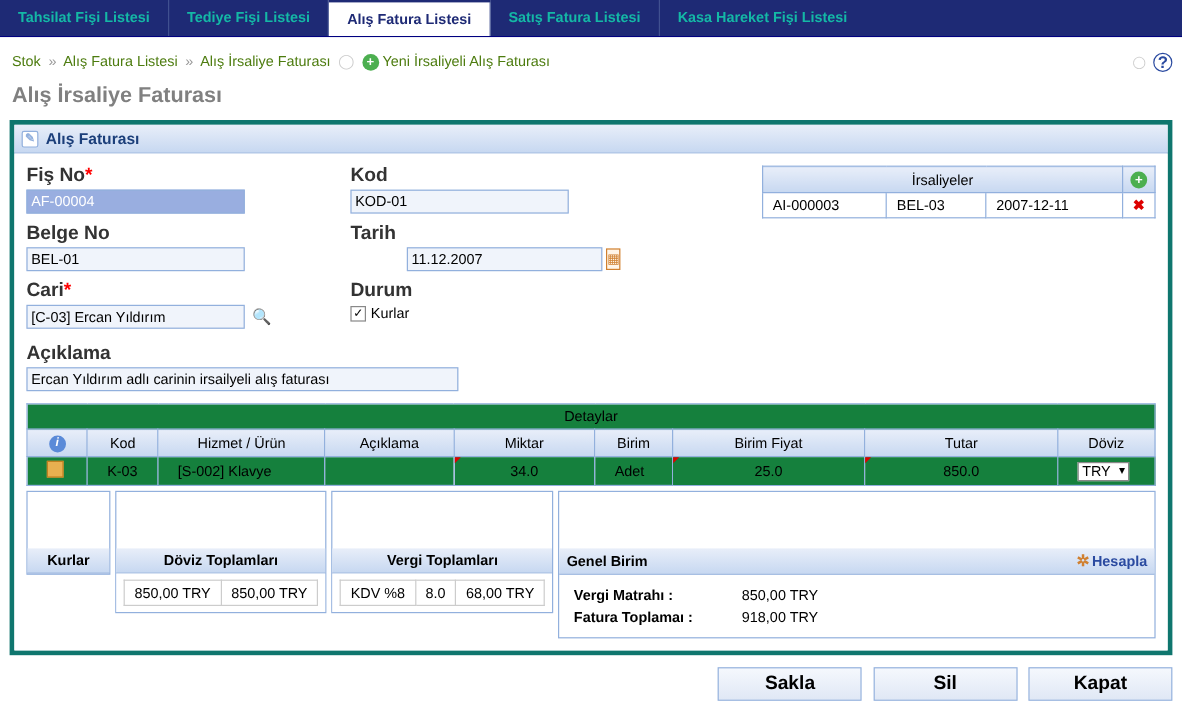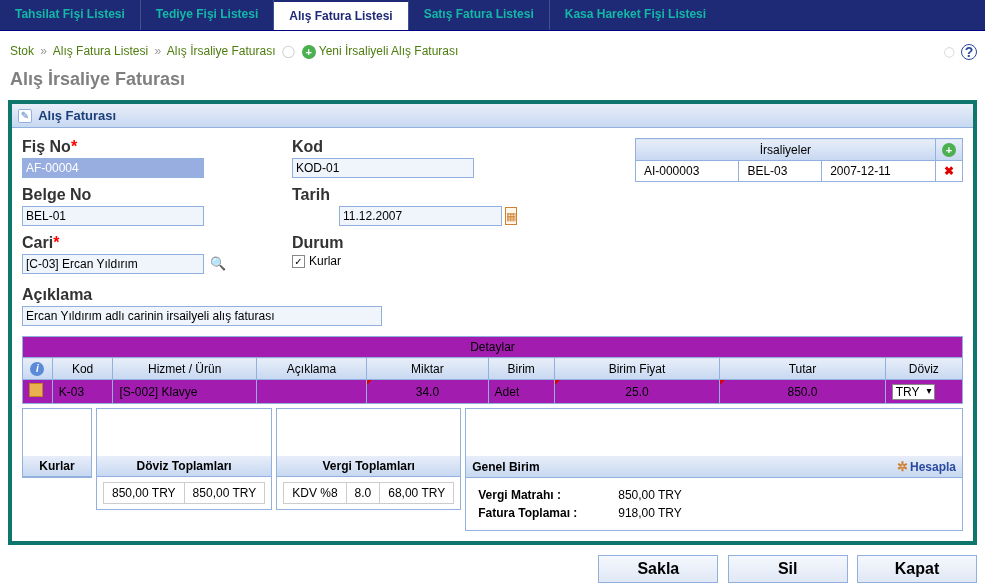--- a/index.html
+++ b/index.html
@@ -41,21 +41,21 @@
 .mag-icon { display:inline-block; margin-left:3px; color:#888; cursor:pointer; font-size:13px; }
 
 .irs-table { border: 1px solid #92b0dd; border-collapse: collapse; font-size: 12px; }
 .irs-table th { background: linear-gradient(#e8eef9, #c7d8f1); border: 1px solid #92b0dd; padding: 3px 6px; text-align: center; font-weight: normal; }
 .irs-table td { border: 1px solid #92b0dd; padding: 3px 8px; }
 .del-x { color: #d00; font-weight: bold; cursor:pointer; text-align:center; }
 
 .det-table { width: 100%; border-collapse: collapse; margin-top: 10px; font-size: 12px; border: 1px solid #92b0dd; }
 .det-table th { background: linear-gradient(#e8eef9, #c7d8f1); border: 1px solid #92b0dd; padding: 3px 6px; font-weight: normal; text-align: center; }
 .det-title { background: linear-gradient(#f5f8fd, #e8eef9); text-align:center; border: 1px solid #92b0dd; padding: 2px; }
-.det-table td { border: 1px solid #92b0dd; padding: 3px 6px; background: #a21caf; }
+.det-table td { border: 1px solid #92b0dd; padding: 3px 16px; background: #15803d; }
 .info-icon { display:inline-block; width:14px; height:14px; background:#5a8ad8; color:#fff; border-radius:50%; font-style:italic; font-weight:bold; text-align:center; line-height:14px; font-size:10px;}
 .box-icon { display:inline-block; width:14px; height:14px; background:#e8b050; border:1px solid #c08020; }
 .corner-mark { position: relative; }
 .corner-mark::before { content:''; position:absolute; top:0; left:0; width:0; height:0; border-top:5px solid #d00; border-right:5px solid transparent; }
 .sel { border:1px solid #888; background:#fff; padding:0 14px 0 3px; position:relative; display:inline-block; min-width:38px;}
 .sel::after { content:'▾'; position:absolute; right:2px; top:0; font-size:10px;}
 
 .totals-area { display: flex; gap: 4px; margin-top: 4px; align-items:flex-start; }
 .tot-box { border: 1px solid #92b0dd; }
 .tot-box .hdr { background: linear-gradient(#e8eef9, #c7d8f1); border-bottom: 1px solid #92b0dd; padding: 3px 6px; font-weight: bold; text-align:center; font-size:12px;margin-top:47px;}

